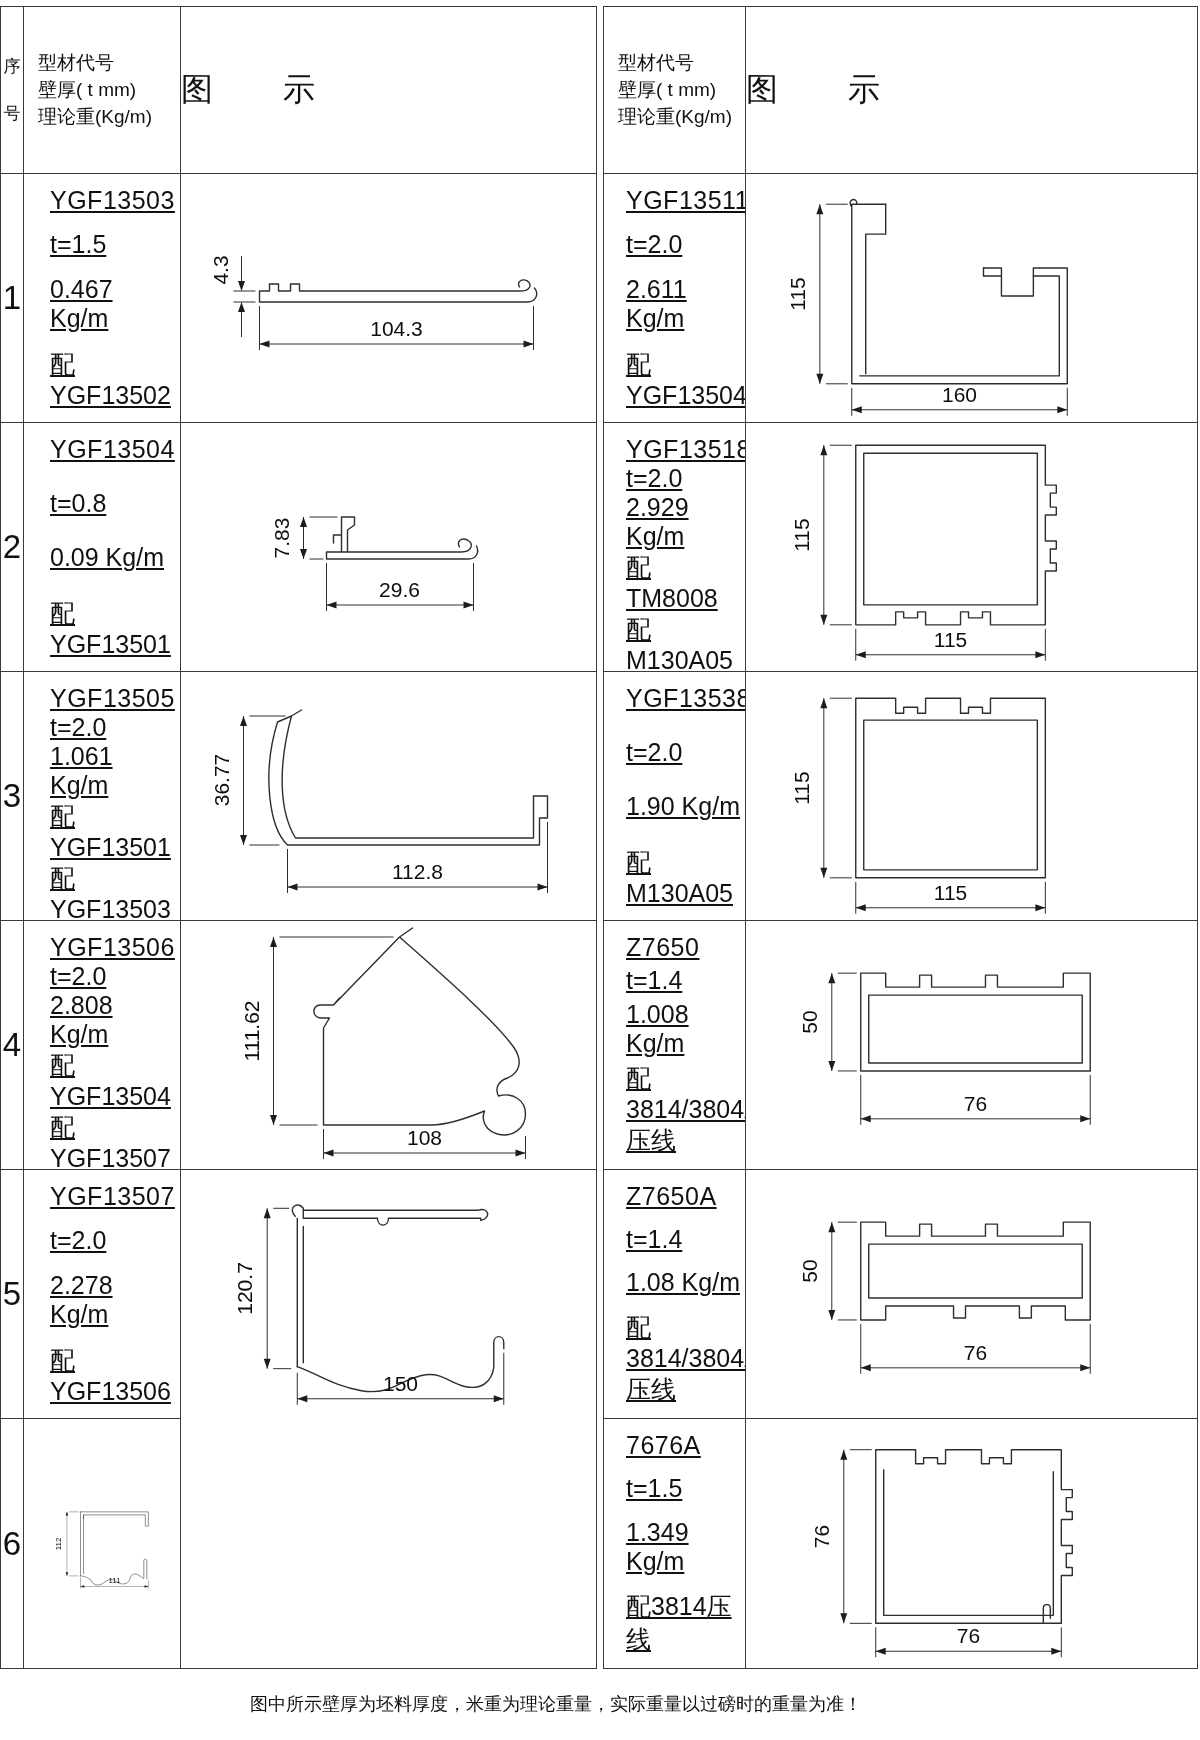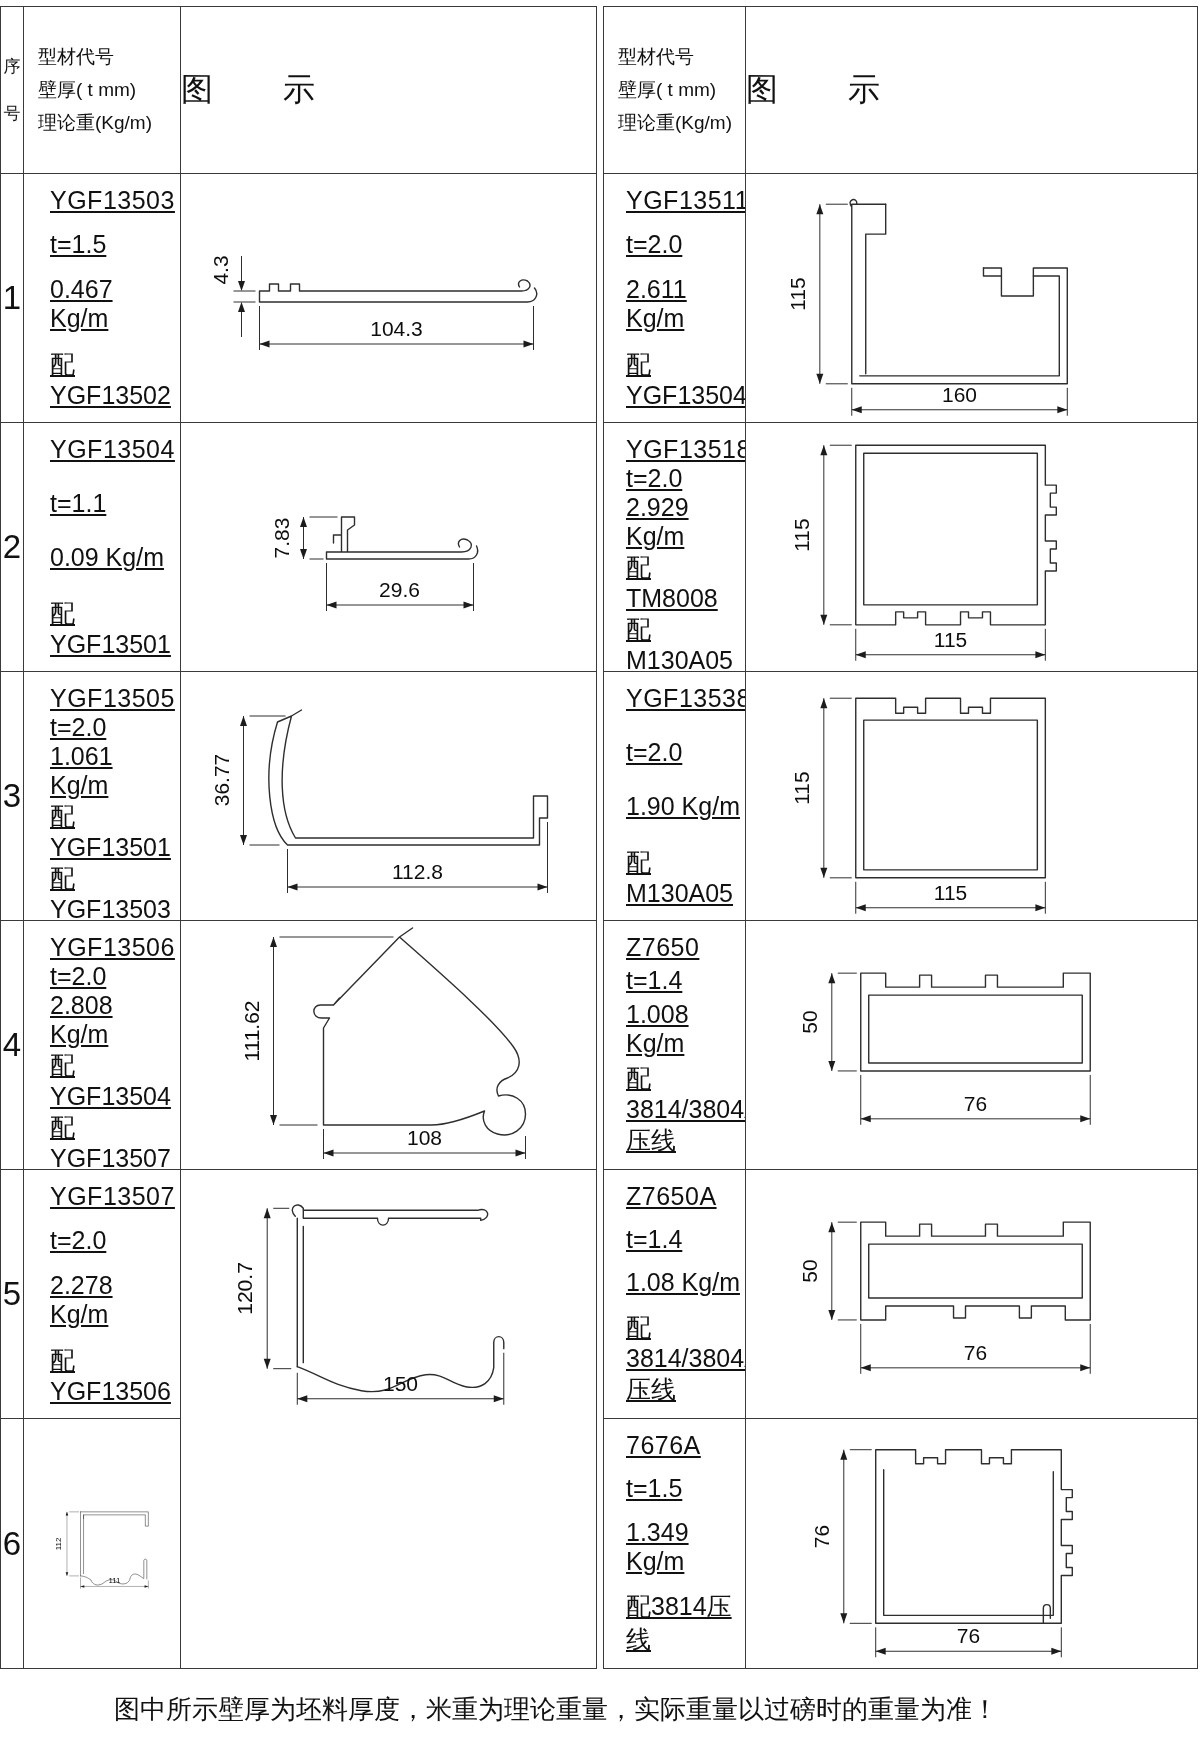--- a/index.html
+++ b/index.html
@@ -16,35 +16,35 @@
             grid-template-columns:142px 1fr;
             grid-template-rows:167px repeat(6,249px); background:#fff; }
   .ltable > div, .rtable > div { border-right:1px solid #3a3a3a; border-bottom:1px solid #3a3a3a; overflow:hidden; }
   .ltable > div:nth-child(3n) { border-right:none; }
   .ltable > div:nth-last-child(-n+3) { border-bottom:none; }
   .rtable > div:nth-child(2n) { border-right:none; }
   .rtable > div:nth-last-child(-n+2) { border-bottom:none; }
 
   .seq-h { display:flex; flex-direction:column; align-items:center; justify-content:center; gap:24px; font-size:17px; }
   .seq   { display:flex; align-items:center; justify-content:center; font-size:33px; }
-  .spec-h { display:flex; flex-direction:column; justify-content:center; gap:9px; padding-left:14px; font-size:19px; line-height:1.25; }
+  .spec-h { display:flex; flex-direction:column; justify-content:center; gap:3px; padding-left:14px; font-size:19px; line-height:1.25; }
   .diag-h { display:flex; align-items:center; justify-content:flex-start; font-size:32px; letter-spacing:2px; }
   .spec { display:flex; flex-direction:column; justify-content:space-between; padding:12px 4px 12px 26px;text-decoration:underline; }
   .rtable .spec { padding-left:22px; }
   .spec .code { font-size:25px; letter-spacing:.5px; }
   .spec .sline { font-size:25px; }
   .diag { position:relative; }
   .diag svg { display:block; width:100%; height:100%; }
 
   .p  { fill:none; stroke:#2e2e2e; stroke-width:1.4; stroke-linejoin:round; stroke-linecap:round; }
   .dl { stroke:#2e2e2e; stroke-width:1; }
   .ar { fill:#1c1c1c; stroke:none; }
   .dimt { font-size:21px; fill:#0d0d0d; }
 
-  .footer { position:absolute; left:0; top:1692px; width:1112px; text-align:center; font-size:26px; }
+  .footer { position:absolute; left:0; top:1692px; width:1112px; text-align:center; font-size:18px; }
 </style>
 </head>
 <body>
 
 <div class="sheet">
 
   <div class="ltable">
 
     <div class="seq-h">
       <span>序</span>
@@ -85,21 +85,21 @@
           <path class="ar" d="M78 170 l10 -3.5 v7 z"></path>
             <path class="ar" d="M352 170 l-10 -3.5 v7 z"></path>
           <text class="dimt" text-anchor="middle" x="215" y="162">104.3</text>
         </g>
       </svg>
     </div>
 
     <div class="seq">2</div>
     <div class="spec">
       <div class="code">YGF13504</div>
-      <div class="sline">t=1.1</div>
+      <div class="sline">t=0.8</div>
       <div class="sline">0.09 Kg/m</div>
       <div class="sline">配YGF13501</div>
     </div>
     <div class="diag">
       <svg viewBox="0 0 414 248">
         <path class="p" d="M145 129 H280 C290 129 293 121 286 117 C279 114 275 119 278 124 M145 129 V136 H287 C295 136 298 129 295 123 M160 129 V94 H173 V102 L166 107 V129 M160 112 H152 V120"></path>
         <g>
           <line class="dl" x1="128" y1="94" x2="156" y2="94"></line>
             <line class="dl" x1="128" y1="136" x2="142" y2="136"></line>
           <line class="dl" x1="122" y1="94" x2="122" y2="136"></line>

